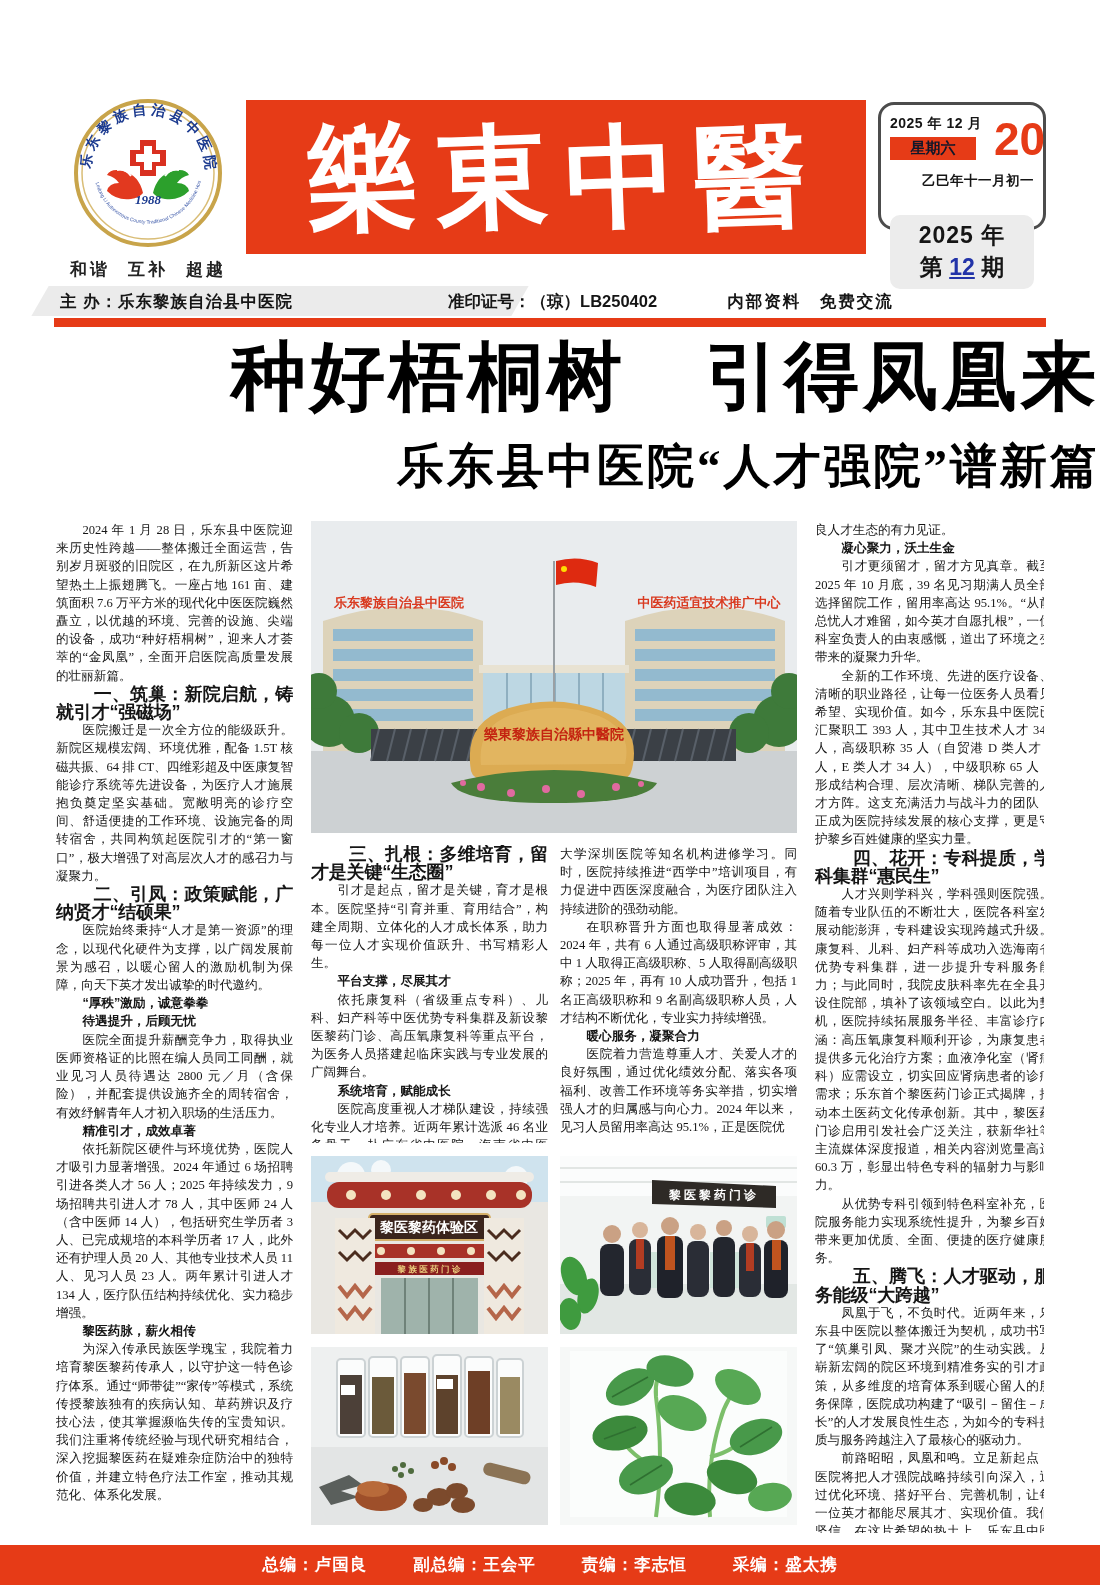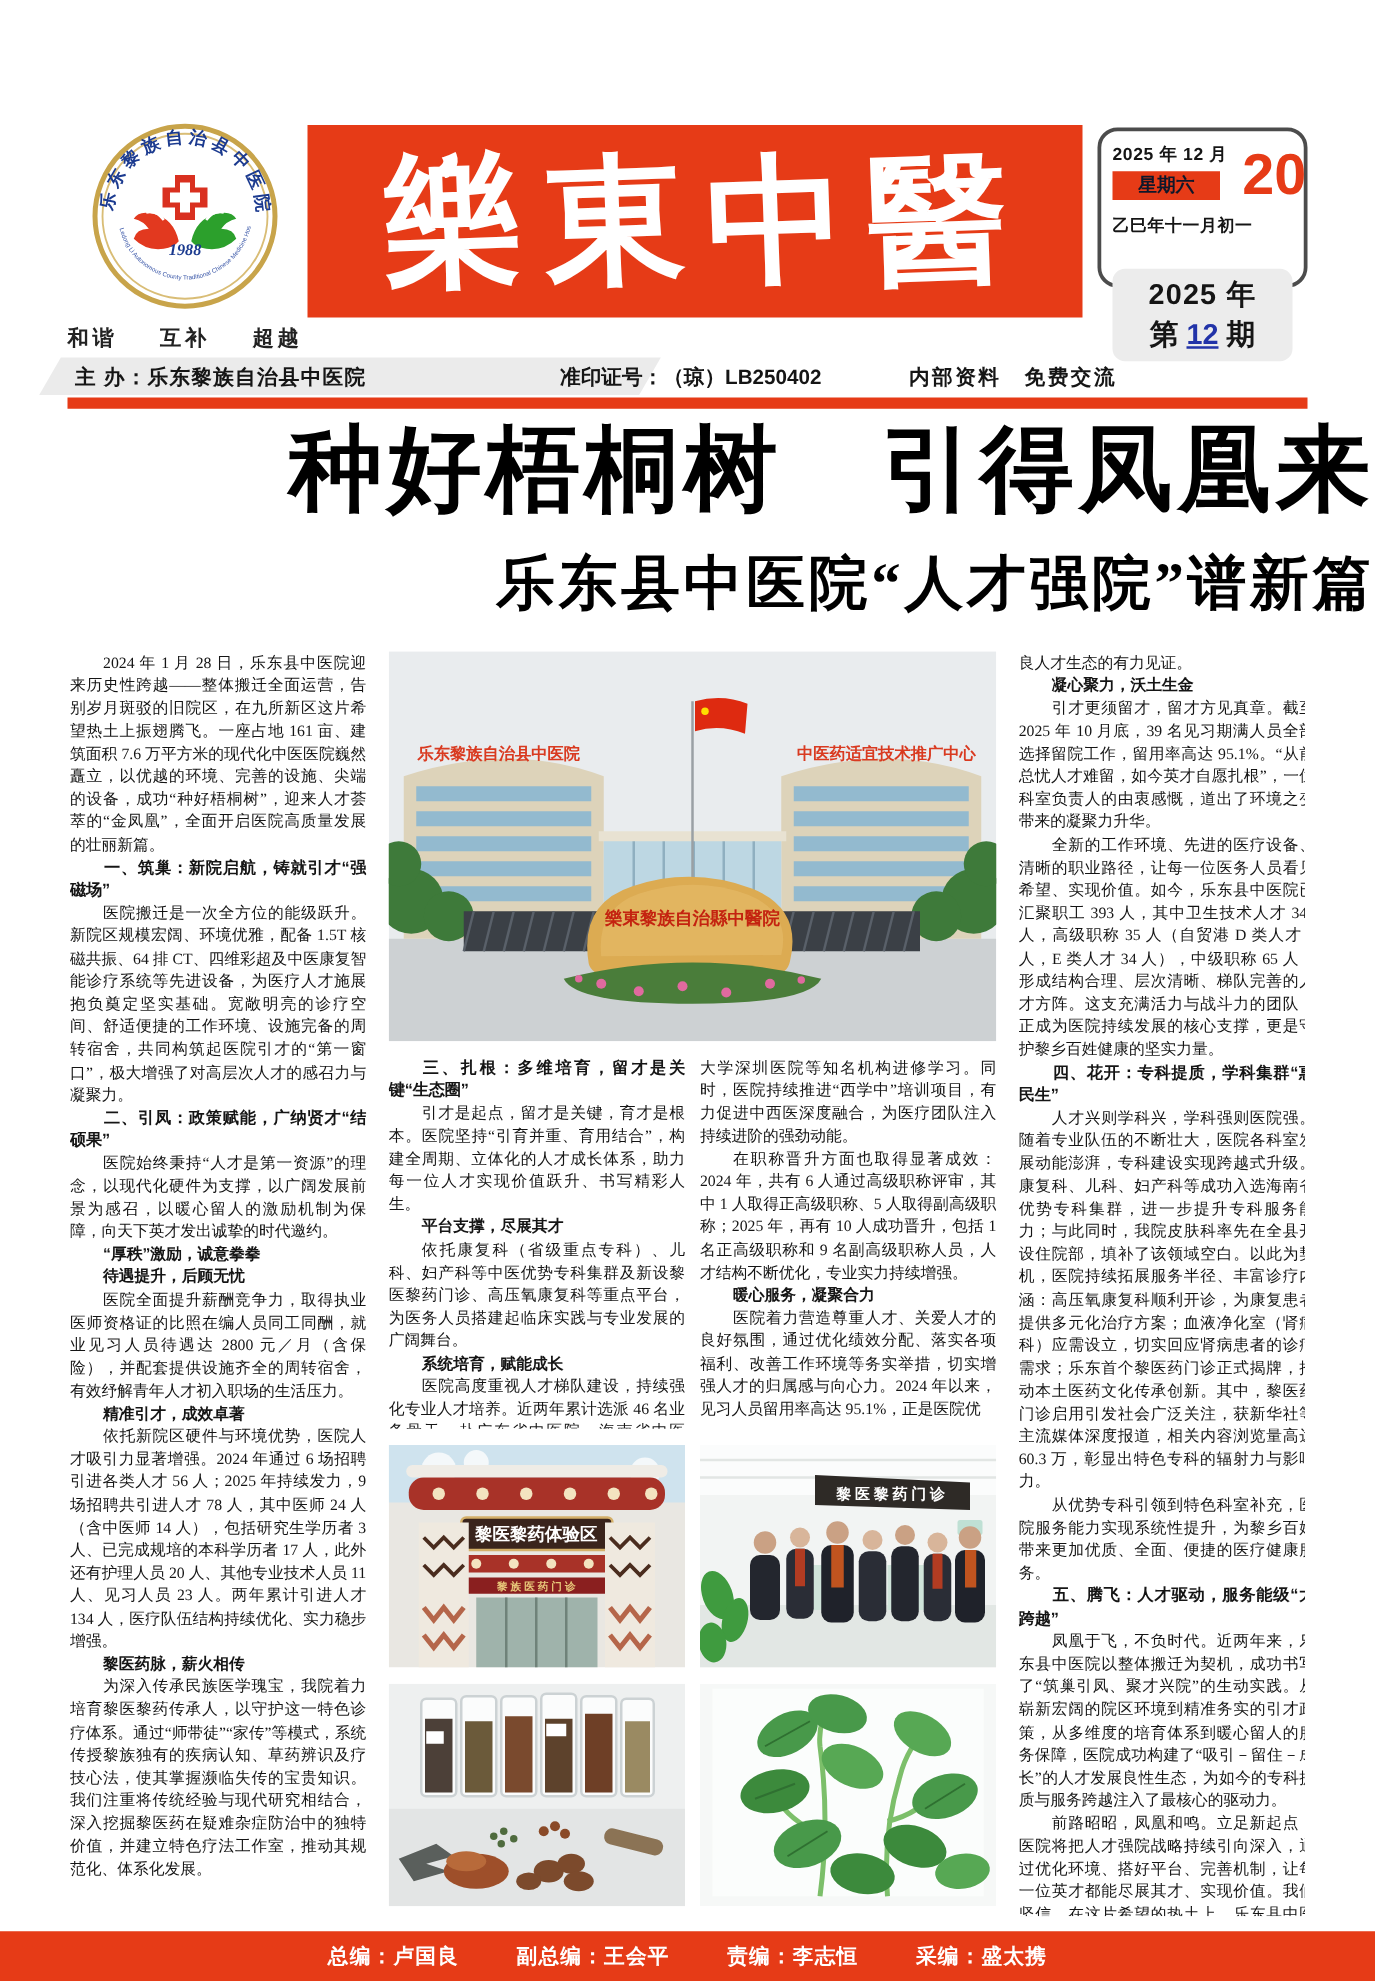--- a/index.html
+++ b/index.html
@@ -4,35 +4,35 @@
 <style>
   * { margin:0; padding:0; box-sizing:border-box; }
   html,body { background:#9a9a9a; }
   .page { width:1100px; height:1585px; background:#fff; position:relative; overflow:hidden;
           margin:0 auto; font-family:"Liberation Serif", serif; color:#151515; }
 
   
   .header { position:absolute; top:98px; left:54px; right:54px; height:180px; display:flex; }
   .logo-wrap { width:188px; text-align:center; }
   .motto { margin-top:6px; font-family:"Liberation Sans",sans-serif; font-weight:bold;
-           font-size:17px; letter-spacing:3px; color:#222; display:flex; justify-content:center; gap:34px;}
+           font-size:17px; letter-spacing:3px; color:#222; display:flex; justify-content:center; gap:18px;}
   .masthead { flex:1; background:var(--red); height:154px; margin:2px 12px 0 4px;
               display:flex; align-items:center; justify-content:space-around; padding:0 52px; }
   .masthead .ch { color:#fff; font-size:112px; line-height:1; font-weight:bold;
                   font-family:"DejaVu Serif",serif; transform:rotate(-2deg); }
   .datebox { width:168px; height:128px; margin-top:4px; border:3px solid #4c4c4c; border-radius:16px;
              background:#fff; font-family:"Liberation Sans",sans-serif; padding:10px 9px 8px; }
   .db-top { display:flex; align-items:stretch; }
   .db-left { flex:1; }
   .db-ym { font-weight:bold; font-size:14px; letter-spacing:.5px; white-space:nowrap;}
   .db-week { background:var(--red); color:#0f172a; font-weight:bold; font-size:15px; text-align:center;
              padding:2px 0; margin-top:4px; width:86px; }
   .db-div { width:2px; background:#888; margin:0 6px; }
   .db-day { color:var(--red); font-weight:bold; font-size:46px; line-height:1.05; font-family:"Liberation Sans",sans-serif;}
-  .db-lunar { text-align:left; font-weight:bold; font-size:13.5px; margin-top:9px; letter-spacing:.5px;}
+  .db-lunar { text-align:right; font-weight:bold; font-size:13.5px; margin-top:9px; letter-spacing:.5px;}
   .db-issue { background:#ececec; border-radius:10px; margin-top:25px; padding:5px 4px 6px; text-align:center;
               font-weight:bold; }
   .db-issue .y { font-size:23px; letter-spacing:1px; }
   .db-issue .n { font-size:23px; margin-top:1px; }
   .db-issue .blue { color:var(--blue);text-decoration:underline; }
 
   
   .infobar { position:absolute; top:289px; left:54px; right:54px; height:26px;
              font-family:"Liberation Sans",sans-serif; font-weight:bold; font-size:16.5px; }
   .org-bg { position:absolute; left:-14px; top:-3px; width:480px; height:30px; background:#ebebeb;
@@ -53,21 +53,21 @@
   .body-area { position:absolute; top:521px; left:56px; width:988px; height:1012px; overflow:hidden;
                display:flex; gap:18px; }
   .col { width:237px; flex:none; font-size:12.6px; line-height:18.2px; text-align:justify; overflow:hidden;}
   .mid { width:486px; flex:none; }
   .midtext { display:flex; gap:12px; height:298px; overflow:hidden; }
   .midtext .col { width:237px; }
   .col p { margin:0; }
   .col .p  { text-indent:2.1em; }
   .col .cont { text-indent:0; }
   .col .h, .col .h1 { font-weight:bold; text-indent:2.1em; font-family:"Liberation Sans",sans-serif; }
-  .col .h1 { font-size:13px; letter-spacing:-0.2px; }
+  .col .h1 { font-size:18px; letter-spacing:-0.2px; }
 
   .photo { display:block; }
   .mainphoto { margin-bottom:12px; }
   .prow { display:flex; gap:12px; margin-top:13px; }
 
   
   .footer { position:absolute; left:0; right:0; bottom:0; height:40px; background:var(--red);
             color:#fff; font-family:"Liberation Sans",sans-serif; font-weight:bold; font-size:16.5px;
             display:flex; align-items:center; justify-content:center; gap:46px; letter-spacing:1px;}
 

